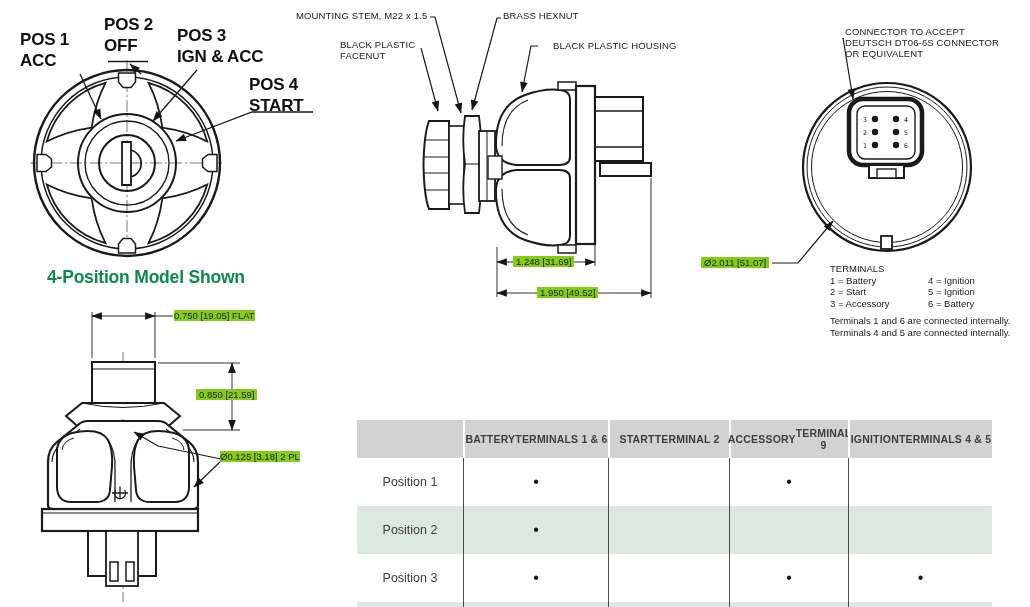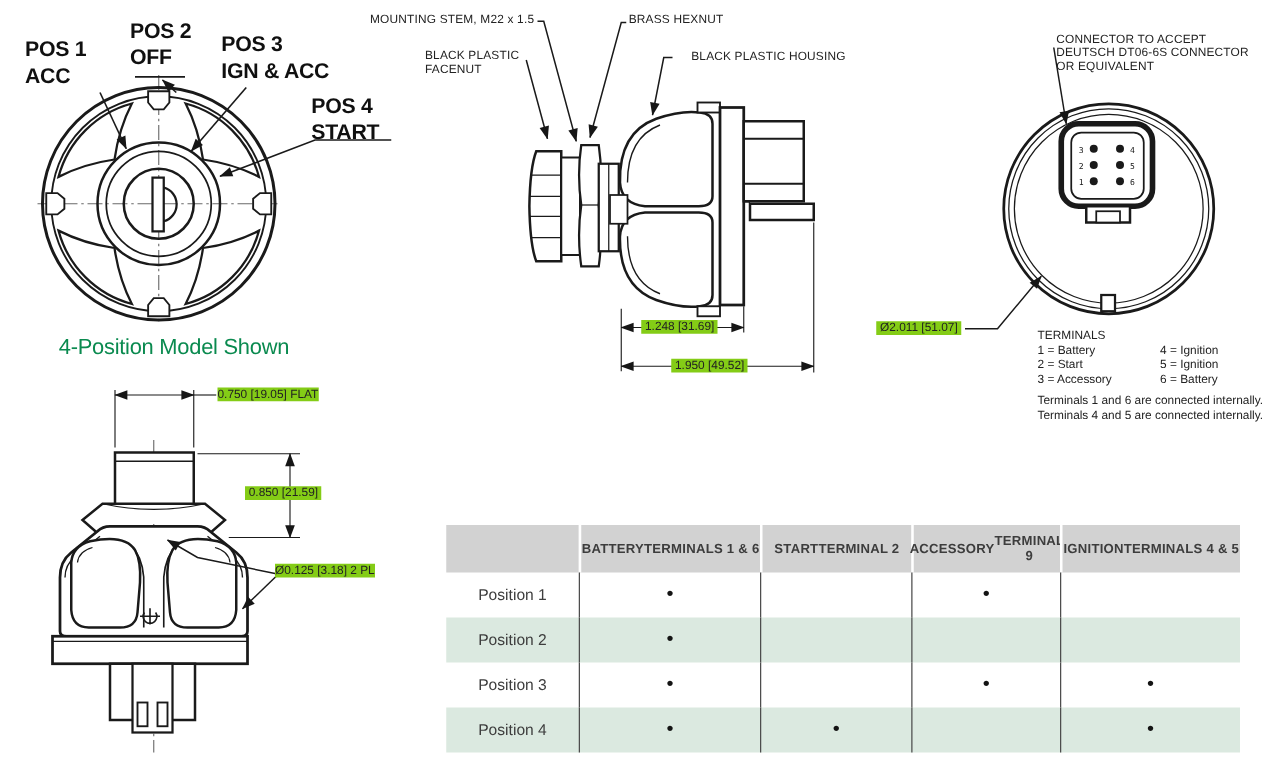--- a/index.html
+++ b/index.html
@@ -3,33 +3,33 @@
 <meta charset="utf-8">
 <style>
   html,body{margin:0;padding:0;background:#fff;}
   .stage{position:relative;width:1030px;height:607px;background:#fff;overflow:hidden;
          font-family:"Liberation Sans", sans-serif;color:#232323;}
   svg.art{position:absolute;left:0;top:0;}
   svg.art path, svg.art line, svg.art rect, svg.art circle, svg.art polyline{vector-effect:none;}
   .callout{position:absolute;font-size:9.5px;line-height:11px;letter-spacing:.15px;color:#222;white-space:nowrap;}
   .pos-label{position:absolute;font-size:17px;line-height:21px;font-weight:bold;color:#101010;white-space:nowrap;letter-spacing:-0.2px;}
   .pos-label.center{text-align:left;}
-  .caption{position:absolute;font-size:17.5px;font-weight:normal;color:#0a8a4f;white-space:nowrap;letter-spacing:-0.2px;}
+  .caption{position:absolute;font-size:17.5px;font-weight:bold;color:#0a8a4f;white-space:nowrap;letter-spacing:-0.2px;}
   .dim{position:absolute;font-size:9.5px;color:#222;white-space:nowrap;background:#84cc16;padding:0 3px;}
   .termblock{position:absolute;left:830px;top:263px;font-size:9.5px;line-height:11.5px;color:#222;}
   .termcols{display:flex;}
   .termcols .c1{width:98px;}
   .termnotes{position:absolute;left:830px;top:315px;font-size:9.5px;line-height:12px;color:#222;}
   
   .pos-table{position:absolute;left:357px;top:420px;width:635px;}
   .thead{display:flex;height:38px;}
   .th{background:#d2d2d2;display:flex;justify-content:center;align-items:center;
       box-sizing:border-box;font-size:10.5px;font-weight:bold;color:#3d3d3d;line-height:12.5px;letter-spacing:.2px;text-align:center;}
   .th + .th{border-left:2px solid #fff;}
-  .trow{display:flex;height:36px;}
+  .trow{display:flex;height:48px;}
   .trow:nth-child(even){background:#dbe9e0;}
   .td{box-sizing:border-box;display:flex;align-items:center;justify-content:center;}
   .td.data{border-left:1.5px solid #4d4d4d;font-size:16px;color:#141414;line-height:1;}
   .td.rowlabel{font-size:12.5px;color:#3d3d3d;}
   .w0{width:106px}.w1{width:145px}.w2{width:121px}.w3{width:119px}.w4{width:144px}
 </style>
 </head>
 <body>
 
 <div class="stage">

